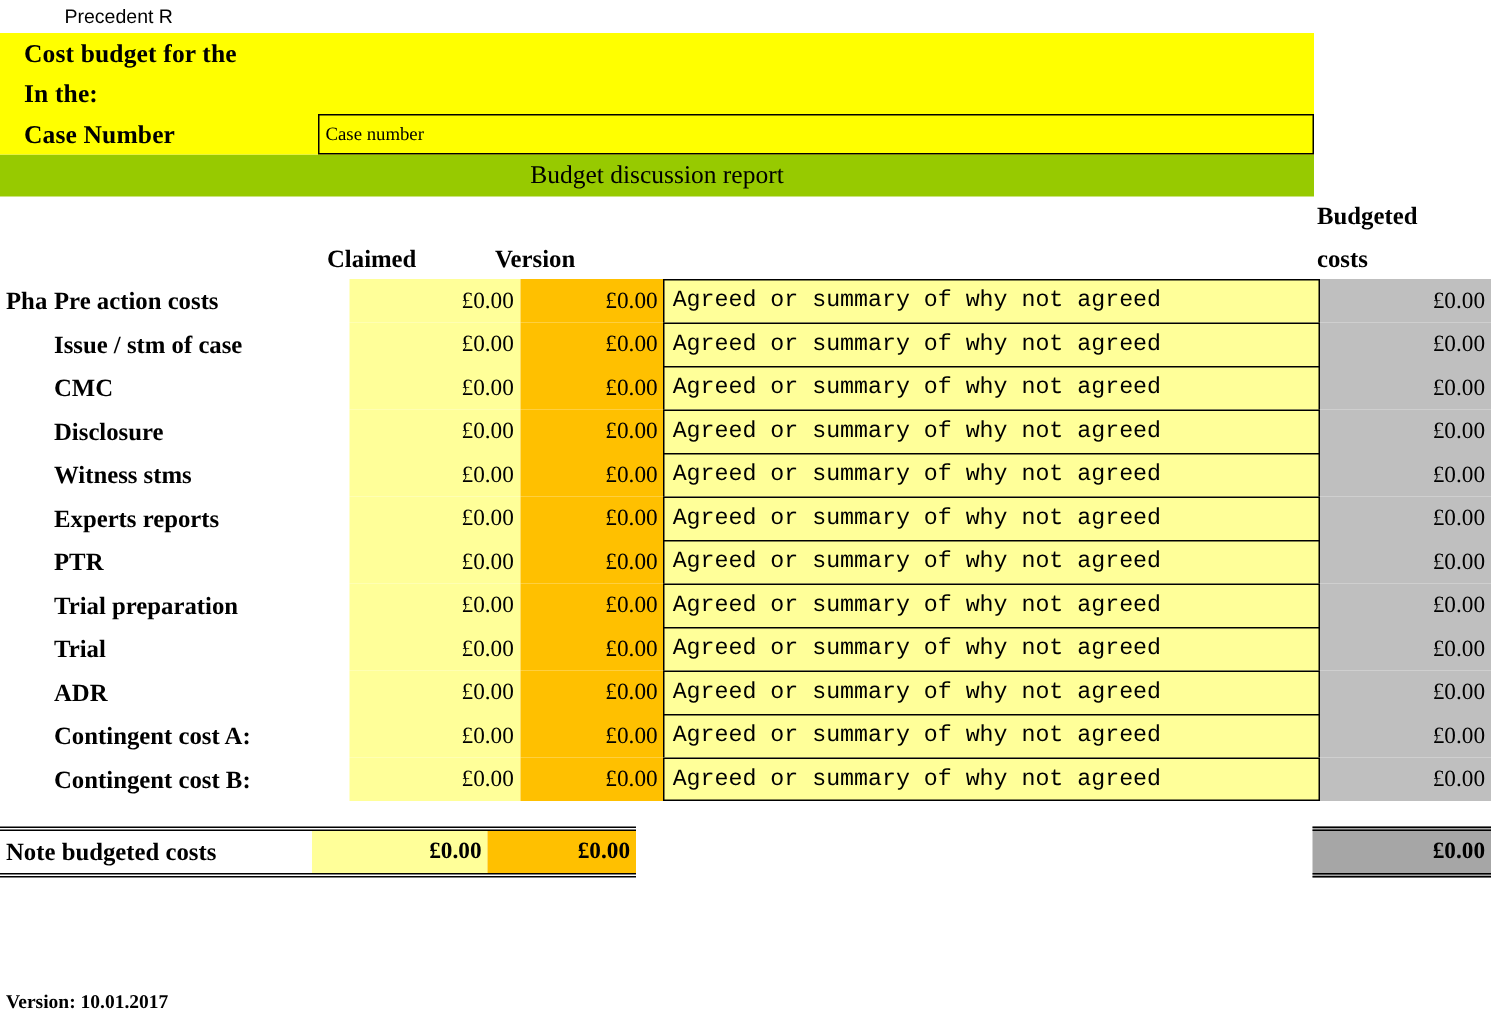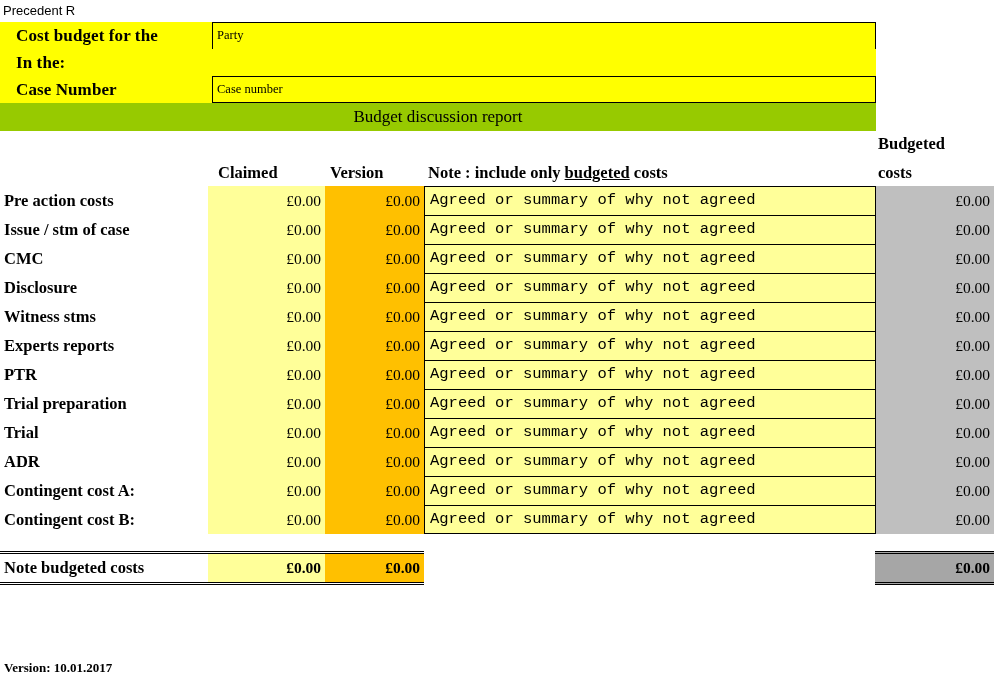--- a/index.html
+++ b/index.html
@@ -16,20 +16,21 @@
     position: relative;
   }
 
   
   .precedent {
     font-family: "Liberation Sans", sans-serif;
     font-size: 13px;
     line-height: 18px;
     padding: 2px 0 2px 3px;
     height: 18px;
+    margin-left: 40px;
   }
 
   
   .header-block {
     width: 876px;
     background: #ffff00;
     display: block;
     position: relative;
   }
   .header-row {
@@ -111,20 +112,21 @@
   }
   .cell-phase {
     width: 208px;
     box-sizing: border-box;
     padding-left: 4px;
     font-weight: bold;
     font-size: 16.5px;
     line-height: 29px;
     white-space: nowrap;
     background: #ffffff;
+    margin-left: 32px;
   }
   .cell-claimed {
     width: 117px;
     box-sizing: border-box;
     background: #ffff99;
     text-align: right;
     padding-right: 4px;
     font-size: 15.5px;
     line-height: 29px;
   }
@@ -239,37 +241,35 @@
   }
 </style>
 </head>
 <body>
 
 <div class="precedent">Precedent R</div>
 
 <div class="header-block">
   <div class="header-row">
     <div class="header-label">Cost budget for the</div>
-    <div class="header-field">Party</div>
   </div>
   <div class="header-row">
     <div class="header-label">In the:</div>
   </div>
   <div class="header-row">
     <div class="header-label">Case Number</div>
     <div class="header-field">Case number</div>
   </div>
 </div>
 
 <div class="green-band">Budget discussion report</div>
 
 <div class="colhead">
   <div class="ch ch-claimed">Claimed</div>
   <div class="ch ch-offered">Version</div>
-  <div class="ch ch-note"><span>Note : include only </span><u>budgeted</u><span> costs</span></div>
   <div class="ch ch-budgeted">Budgeted</div>
   <div class="ch ch-budgeted2">costs</div>
   <div class="phase-label">Phase</div>
 </div>
 
 <div class="grid" id="grid">
     <div class="grid-row">
       <div class="cell-phase">Pre action costs</div>
       <div class="cell-claimed">£0.00</div>
       <div class="cell-offered">£0.00</div>

